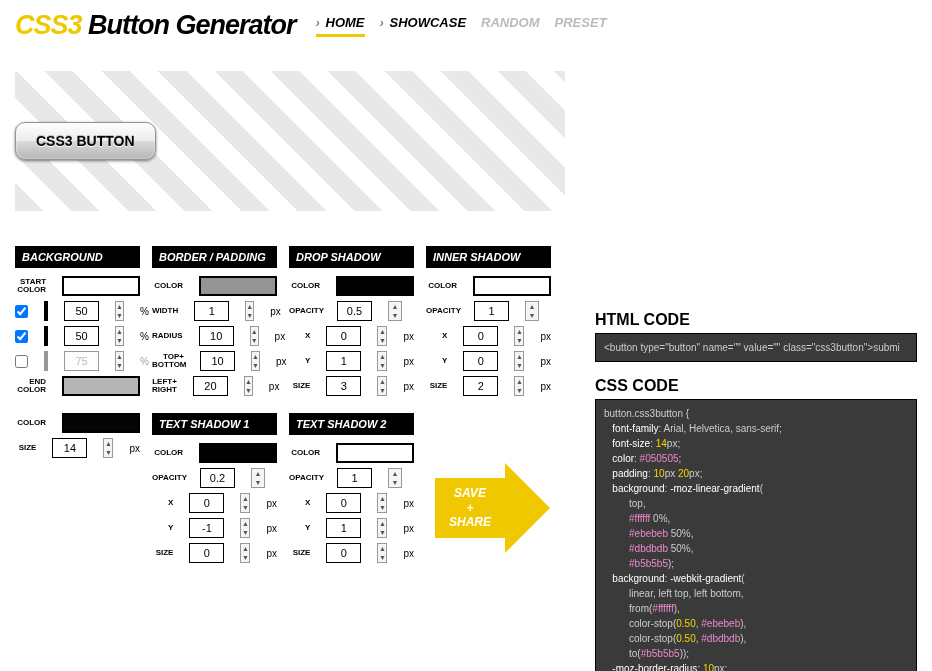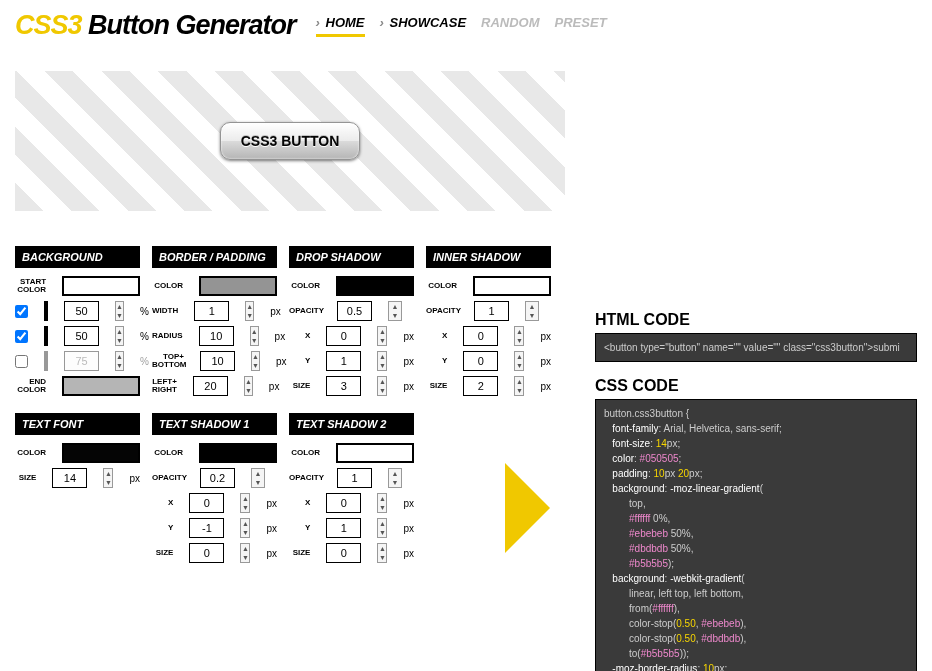--- a/index.html
+++ b/index.html
@@ -6,21 +6,21 @@
 body { font-family: Arial, Helvetica, sans-serif; background: #fff; padding: 10px 15px; width: 932px; }
 .header { display: flex; align-items: center; gap: 20px; margin-bottom: 30px; }
 .logo { font-size: 27px; font-weight: 900; letter-spacing: -1px; font-style: italic; }
 .logo .css3 { color: #f0c800; }
 .logo .rest { color: #000; }
 .nav { display: flex; gap: 15px; font-size: 13px; font-weight: bold; font-style: italic; }
 .nav-item { color: #000; }
 .nav-item.muted { color: #bbb; }
 .nav-item.active { border-bottom: 3px solid #f0c800; padding-bottom: 4px; text-align: center; }
 .nav-caret { color: #888; margin-right: 2px; }
-.preview { width: 550px; height: 140px; background: repeating-linear-gradient(45deg, #e8e8e8 0 20px, #fff 20px 40px); display: flex; align-items: center; justify-content: center; margin-bottom: 35px; }
+.preview { width: 550px; height: 140px; background: repeating-linear-gradient(45deg, #e8e8e8 0 20px, #fff 20px 40px); display: flex; align-items: center; justify-content: flex-start; margin-bottom: 35px; }
 .css3btn { font-family: Arial; font-size: 14px; color: #050505; padding: 10px 20px; background: linear-gradient(#ffffff 0%, #ebebeb 50%, #dbdbdb 50%, #b5b5b5 100%); border: 1px solid #949494; border-radius: 10px; box-shadow: 0 1px 3px rgba(0,0,0,0.5), inset 0 0 2px #fff; text-shadow: 0 -1px 0 rgba(0,0,0,0.2), 0 1px 0 #fff; font-weight: bold; }
 .panels { display: flex; gap: 12px; width: 550px; flex-wrap: wrap; }
 .panel { width: 125px; }
 .panel-header { background: #000; color: #fff; font-size: 11px; font-weight: bold; padding: 5px 7px; font-style: italic; margin-bottom: 8px; }
 .row { display: flex; align-items: center; gap: 16px; margin-bottom: 5px; }
 .row-label { font-size: 8px; font-weight: bold; width: 32px; text-align: right; line-height: 1; }
 .swatch { width: 80px; height: 20px; border: 2px solid #000; }
 .swatch.small { width: 20px; height: 20px; }
 .numinput { width: 35px; height: 20px; border: 1px solid #000; font-size: 11px; text-align: center; padding: 4px; }
 .stepper { width: 14px; height: 20px; display: flex; flex-direction: column; border: 1px solid #999; background: #f5f5f5; }
@@ -231,21 +231,20 @@
             <input class="numinput" value="2" style="">
             <div class="stepper">
               <div>▲</div>
               <div>▼</div>
             </div>
             <span class="unit">px</span>
           </div>
   </div>
 
   <div class="panel">
-    <div class="panel-header">TEXT FONT</div>
     <div class="row">
             <div class="row-label">COLOR</div>
             <div class="swatch" style="background:#050505"></div>
           </div>
     <div class="row">
             <div class="row-label">SIZE</div>
             <input class="numinput" value="14" style="">
             <div class="stepper">
               <div>▲</div>
               <div>▼</div>
@@ -335,20 +334,25 @@
             <div class="stepper">
               <div>▲</div>
               <div>▼</div>
             </div>
             <span class="unit">px</span>
           </div>
   </div>
 </div>
 
 <div class="save-arrow">
+  <div class="arrow-body">
+    <span>SAVE</span>
+    <span>+</span>
+    <span>SHARE</span>
+  </div>
   <div class="arrow-head"></div>
 </div>
 
 </div>
 
 <div class="right-col">
   <div class="code-label">HTML CODE</div>
   <div class="code-box">&lt;button type="button" name="" value="" class="css3button"&gt;submi</div>
   <div class="code-label">CSS CODE</div>
   <div class="code-box css">button.css3button {

